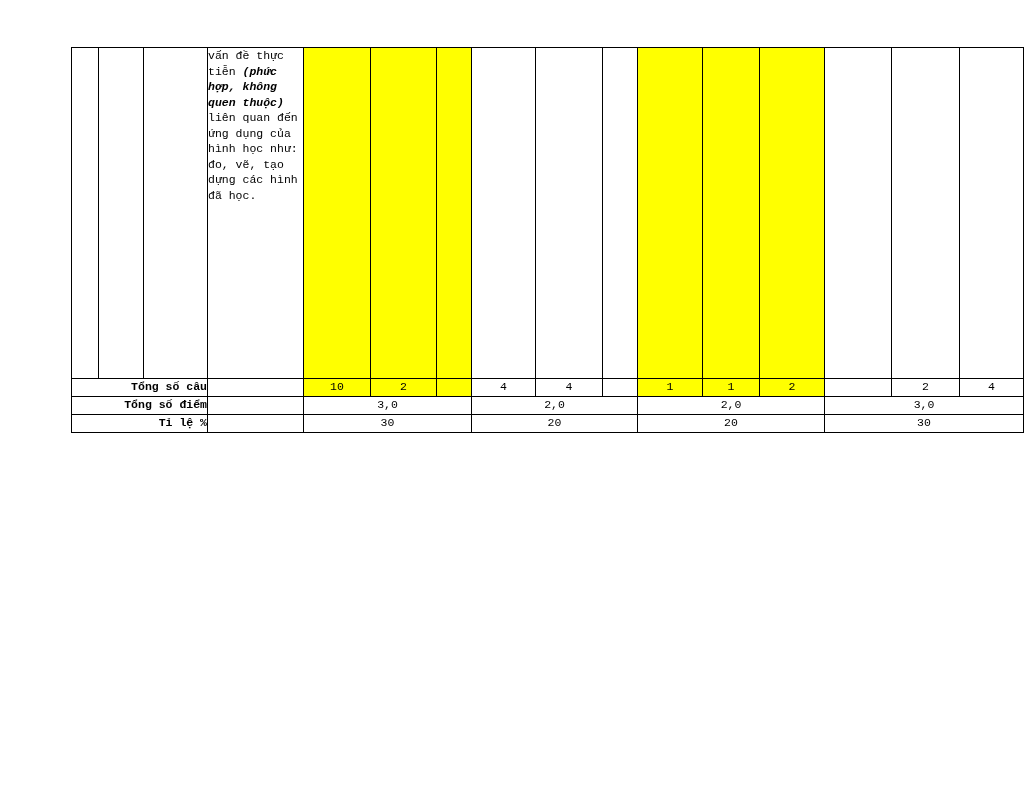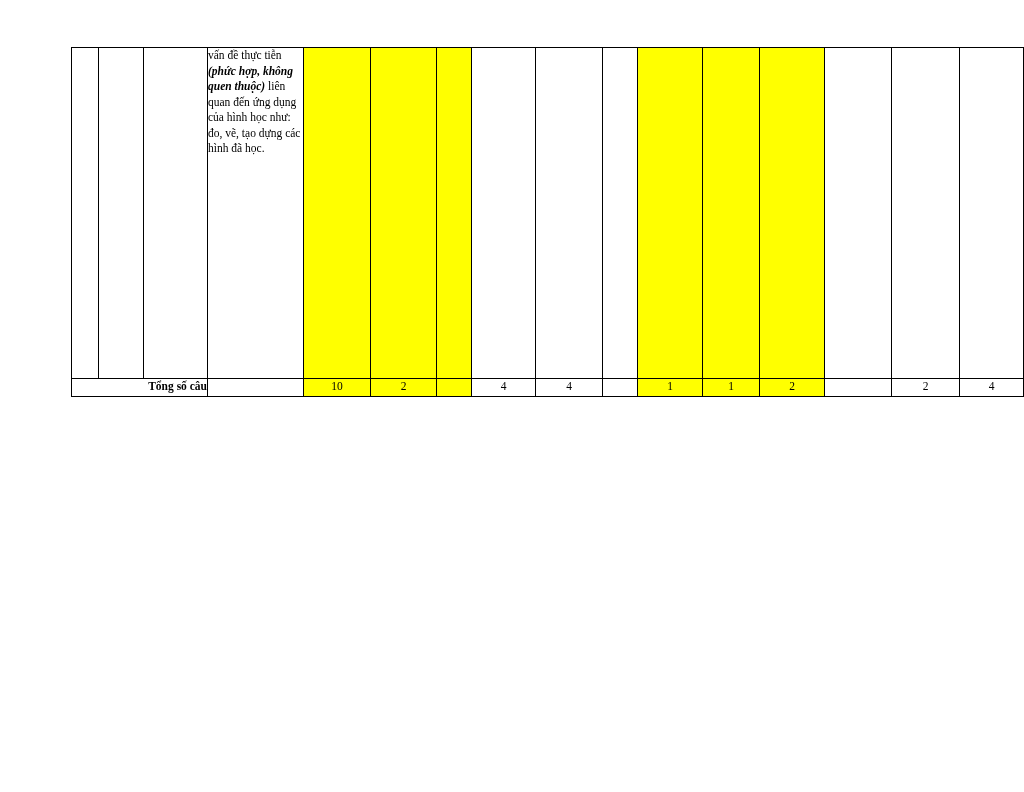--- a/index.html
+++ b/index.html
@@ -32,20 +32,21 @@
     table-layout: fixed;
     width: 917px;
   }
 
   table.matrix td {
     border: 1px solid #000000;
     padding: 0;
     vertical-align: top;
     font-size: 11.5px;
     line-height: 1.35;
+    font-family: Liberation Mono, monospace;
   }
 
   
   .c0 { width: 27px; }
   .c1 { width: 45px; }
   .c2 { width: 64px; }
   .c3 { width: 96px; }
   .c4 { width: 67px; }
   .c5 { width: 66px; }
   .c6 { width: 35px; }
@@ -163,18 +164,34 @@
       <td class="num">4</td>
       <td class="num"></td>
       <td class="num yellow">1</td>
       <td class="num yellow">1</td>
       <td class="num yellow">2</td>
       <td class="num"></td>
       <td class="num">2</td>
       <td class="num">4</td>
     </tr>
 
+    <tr>
+      <td class="row-label" colspan="3">Tổng số điểm</td>
+      <td class="blank"></td>
+      <td class="num" colspan="3">3,0</td>
+      <td class="num" colspan="3">2,0</td>
+      <td class="num" colspan="3">2,0</td>
+      <td class="num" colspan="3">3,0</td>
+    </tr>
 
+    <tr>
+      <td class="row-label" colspan="3">Tỉ lệ %</td>
+      <td class="blank"></td>
+      <td class="num" colspan="3">30</td>
+      <td class="num" colspan="3">20</td>
+      <td class="num" colspan="3">20</td>
+      <td class="num" colspan="3">30</td>
+    </tr>
 
   </tbody>
     </table>
 
 </div>
 
 </body></html>

